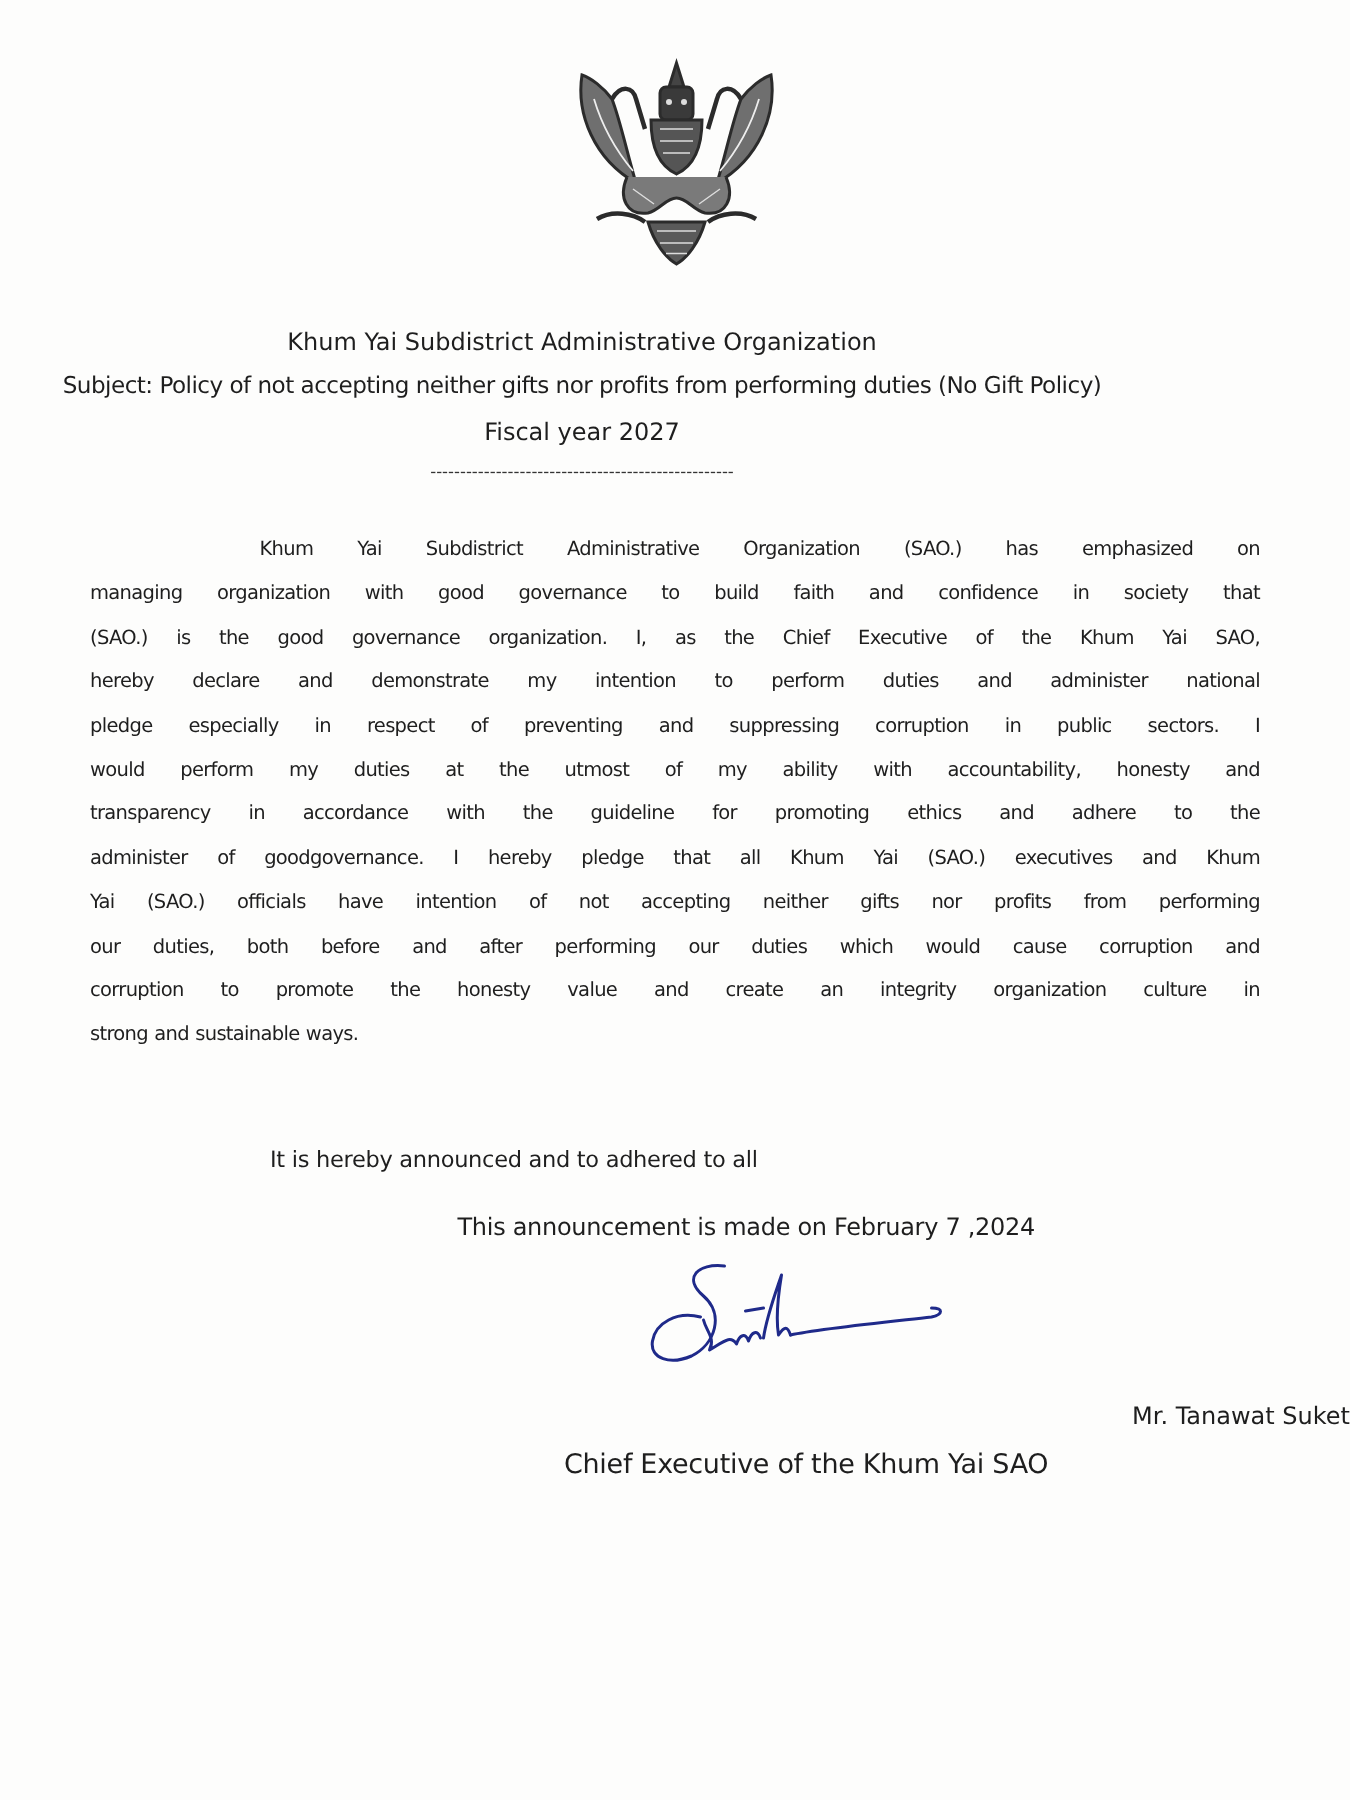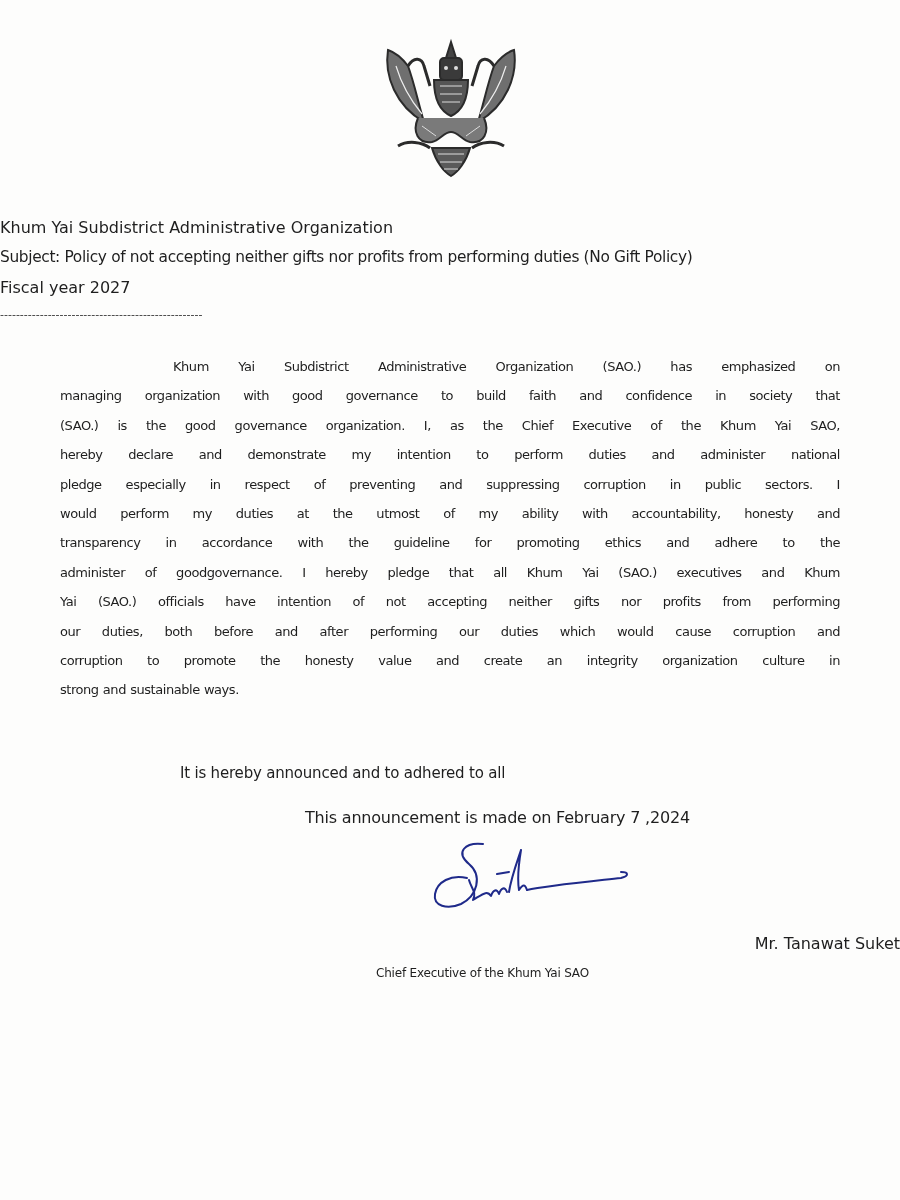--- a/index.html
+++ b/index.html
@@ -1,38 +1,38 @@
 <!DOCTYPE html>
 <html><head>
 <meta charset="utf-8">
 <style>
   html, body { margin: 0; padding: 0; }
   body {
     width: 900px; height: 1200px; background: #fdfdfc; position: relative; overflow: hidden;
     font-family: "DejaVu Sans", sans-serif; color: #1e1e1e;
   }
   .emblem { position: absolute; left: 378px; top: 36px; width: 146px; height: 146px; }
-  .center { position: absolute; left: 0; width: 776px; font-size: 16px; white-space: nowrap; }
+  .center { position: absolute; left: 0; width: 776px; text-align: center; font-size: 16px; white-space: nowrap; }
   .h1 { top: 218px; }
   .h2 { top: 248px; font-size: 15.4px; letter-spacing: -0.35px; }
   .h3 { top: 278px; }
   .rule { top: 308px; font-size: 11px; letter-spacing: 0px; color: #333; }
   .body {
     position: absolute; left: 60px; top: 352px; width: 780px;
     font-size: 13px; line-height: 29.4px; text-align: justify;
     letter-spacing: -0.45px; word-spacing: 0.5px;
   }
   .line { display: block; text-align: justify; text-align-last: justify; height: 29.4px; white-space: nowrap; }
   .line.last { text-align-last: left; }
   .line.first { padding-left: 113px; }
   .closing { position: absolute; left: 180px; top: 764px; font-size: 15px; letter-spacing: -0.2px; }
   .date { position: absolute; left: 305px; top: 808px; font-size: 16px; letter-spacing: -0.2px; }
   .sig { position: absolute; left: 425px; top: 838px; width: 215px; height: 80px; }
   .name { position: absolute; left: 0; width: 900px; top: 934px; text-align: right; font-size: 16px; padding-left: 44px; box-sizing: border-box; }
-  .title { position: absolute; left: 376px; top: 966px; font-size: 12px; letter-spacing: -0.2px; }
+  .title { position: absolute; left: 376px; top: 966px; font-size: 18px; letter-spacing: -0.2px; }
 </style>
 </head>
 <body>
 
 <svg class="emblem" viewBox="0 0 146 146">
   <g fill="none" stroke="#2b2b2b" stroke-width="2">
 
     <path d="M10 14 C 6 40, 18 70, 46 86 C 40 66, 36 46, 30 30 C 24 22, 16 16, 10 14 Z" fill="#6f6f6f"></path>
     <path d="M136 14 C 140 40, 128 70, 100 86 C 106 66, 110 46, 116 30 C 122 22, 130 16, 136 14 Z" fill="#6f6f6f"></path>
     <path d="M18 30 C 24 50, 34 66, 44 78" stroke="#eee" stroke-width="1.2"></path>

